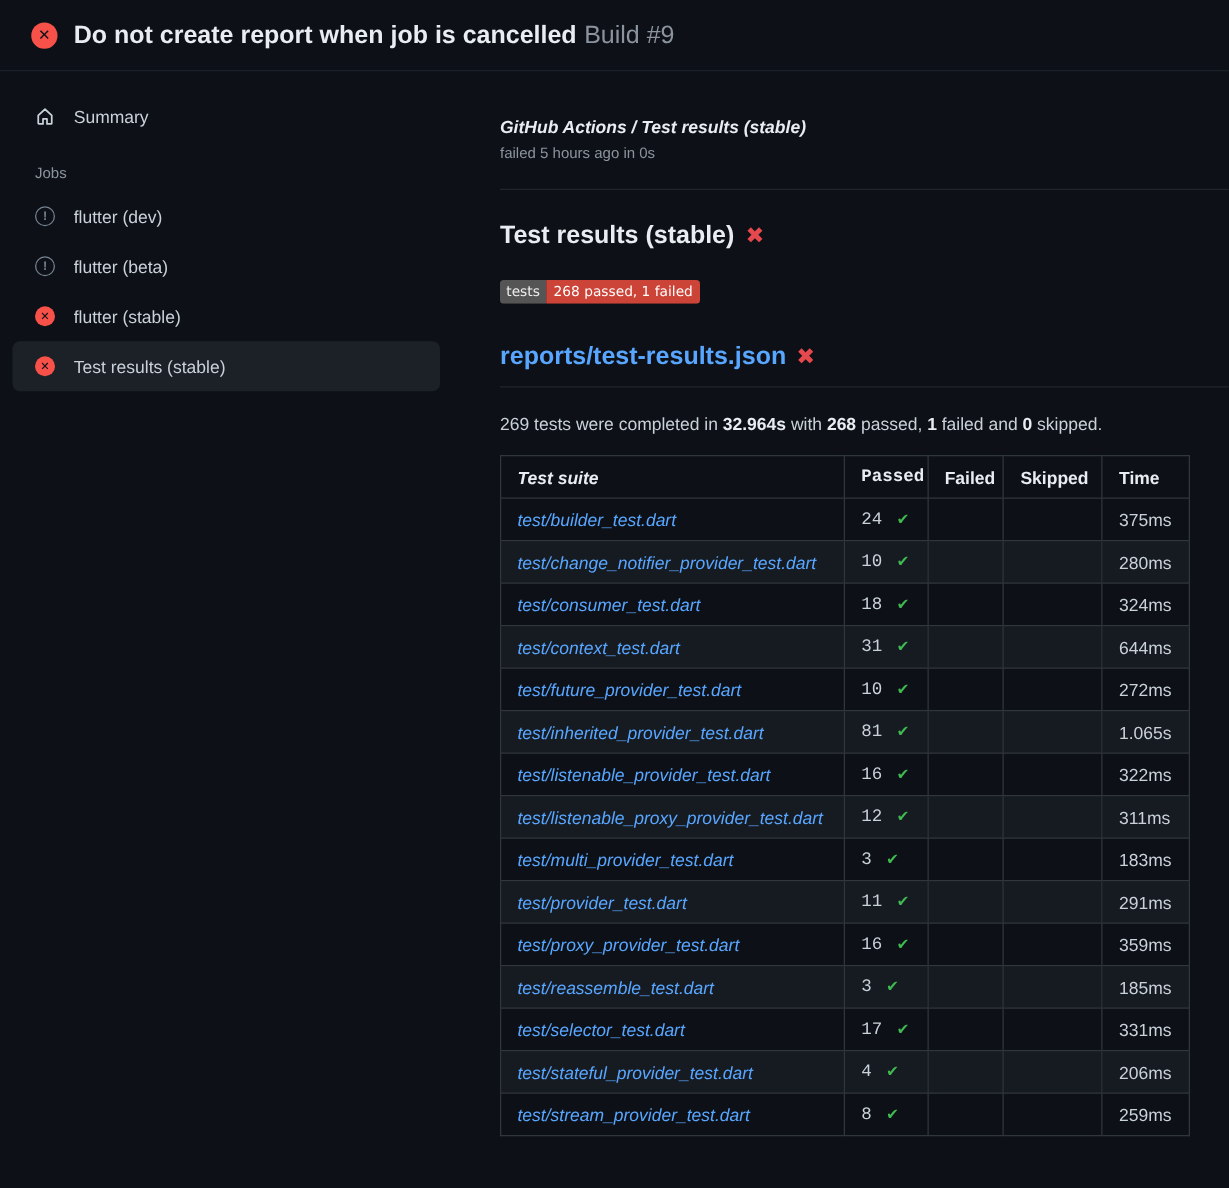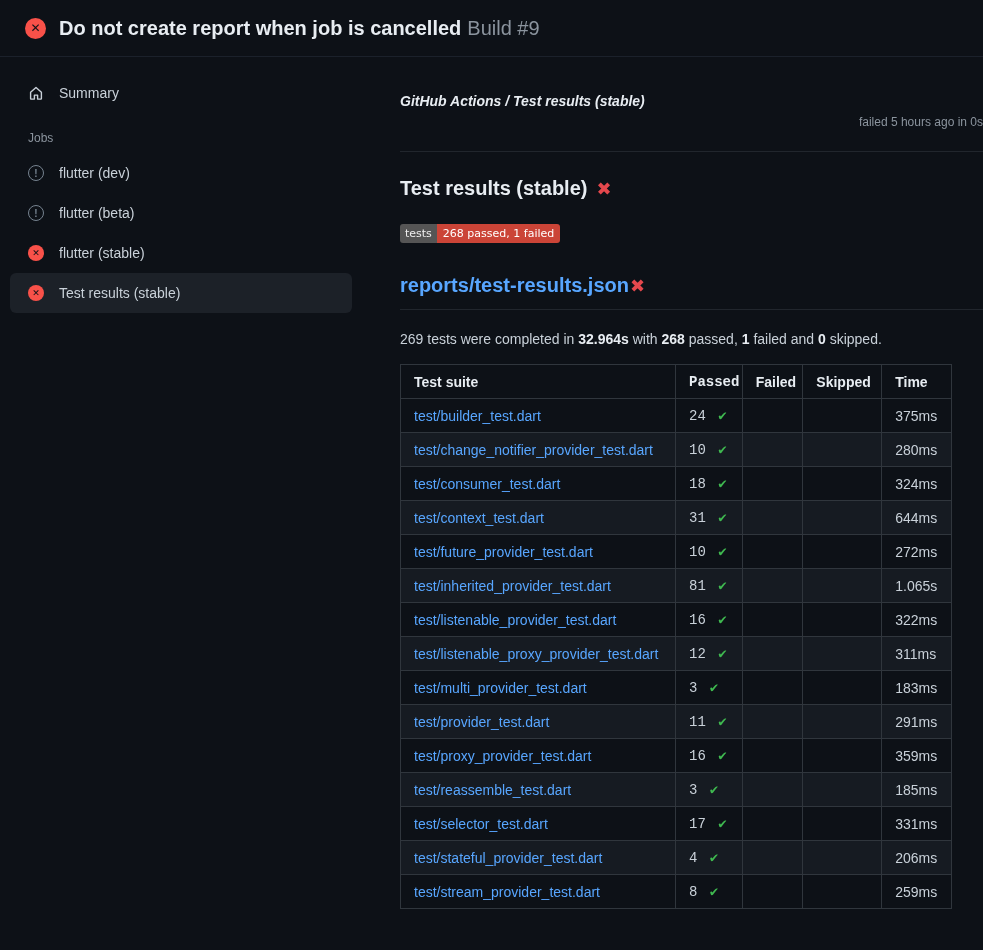--- a/index.html
+++ b/index.html
@@ -48,61 +48,61 @@
     display: inline-flex; align-items: center; justify-content: center;
     width: 16px; height: 16px; border-radius: 50%;
     border: 1.5px solid #768390; color: #768390;
     font-size: 10px; font-weight: bold; flex: none;
   }
   .home-icon { width: 16px; height: 16px; flex: none; }
 
   
   .main { flex: 1; padding-top: 36px; min-width: 0; }
   .breadcrumb { font-weight: 700; color: #e8edf2; font-size: 14px; font-style: italic; }
-  .status-line { margin-top: 6px; font-size: 12px; color: #8b949e; text-align: right; }
+  .status-line { margin-top: 6px; font-size: 12px; color: #8b949e; }
   .divider { margin-top: 22px; border: none; border-top: 1px solid #21262d; }
 
   .section-title {
     margin-top: 25px; font-size: 20px; font-weight: 700; color: #e8edf2;
     display: flex; align-items: center; gap: 9px;
   }
   .heading-cross { color: #e5484d; font-size: 18px; font-weight: 700; }
 
   .badge {
     display: inline-flex; margin-top: 24px; border-radius: 3px; overflow: hidden;
     font-size: 11px; line-height: 1; font-family: "DejaVu Sans", sans-serif;
   }
   .badge .badge-left  { background: var(--badge-left, #555555);  color: #efefef; padding: 4px 5px; }
   .badge .badge-right { background: var(--badge-right, #cb4437); color: #ffffff; padding: 4px 6px; }
 
   .report-title {
     margin-top: 31px; padding-bottom: 12px;
     border-bottom: 1px solid #21262d;
     font-size: 20px; font-weight: 700;
-    display: flex; align-items: center; gap: 1px;
+    display: flex; align-items: center; gap: 8px;
   }
   .report-title a { color: var(--link, #58a6ff); }
 
   .summary-line { margin-top: 21px; font-size: 14px; color: #c9d1d9; }
   .summary-line b { color: #e8edf2; }
 
   
   table.results {
     margin-top: 17px; width: 552px; border-collapse: collapse;
     table-layout: fixed; font-size: 14px;
   }
   .results th, .results td {
     border: 1px solid #30363d;
     padding: 6px 13px; height: 34px;
     text-align: left; vertical-align: middle;
     overflow: hidden; white-space: nowrap;
   }
   .results th { font-weight: 700; color: #e8edf2; }
   .results tbody tr:nth-child(even) { background: #161b22; }
-  .col-suite   { width: 272px; }
+  .col-suite   { width: 272px; font-style: italic; }
   .col-passed  { width: 66px; text-align: right; font-family: Liberation Mono, monospace; }
   .col-failed  { width: 60px; text-align: center; }
   .col-skipped { width: 78px; text-align: center; }
   .col-time    { width: 69px; text-align: left; }
   th.col-passed { text-align: right; }
   .check { color: var(--green, #3fb950); font-weight: bold; margin-left: 4px; }
   .cross { color: var(--red, #f85149); font-weight: bold; margin-left: 4px; }
 </style>
 </head>
 <body>

